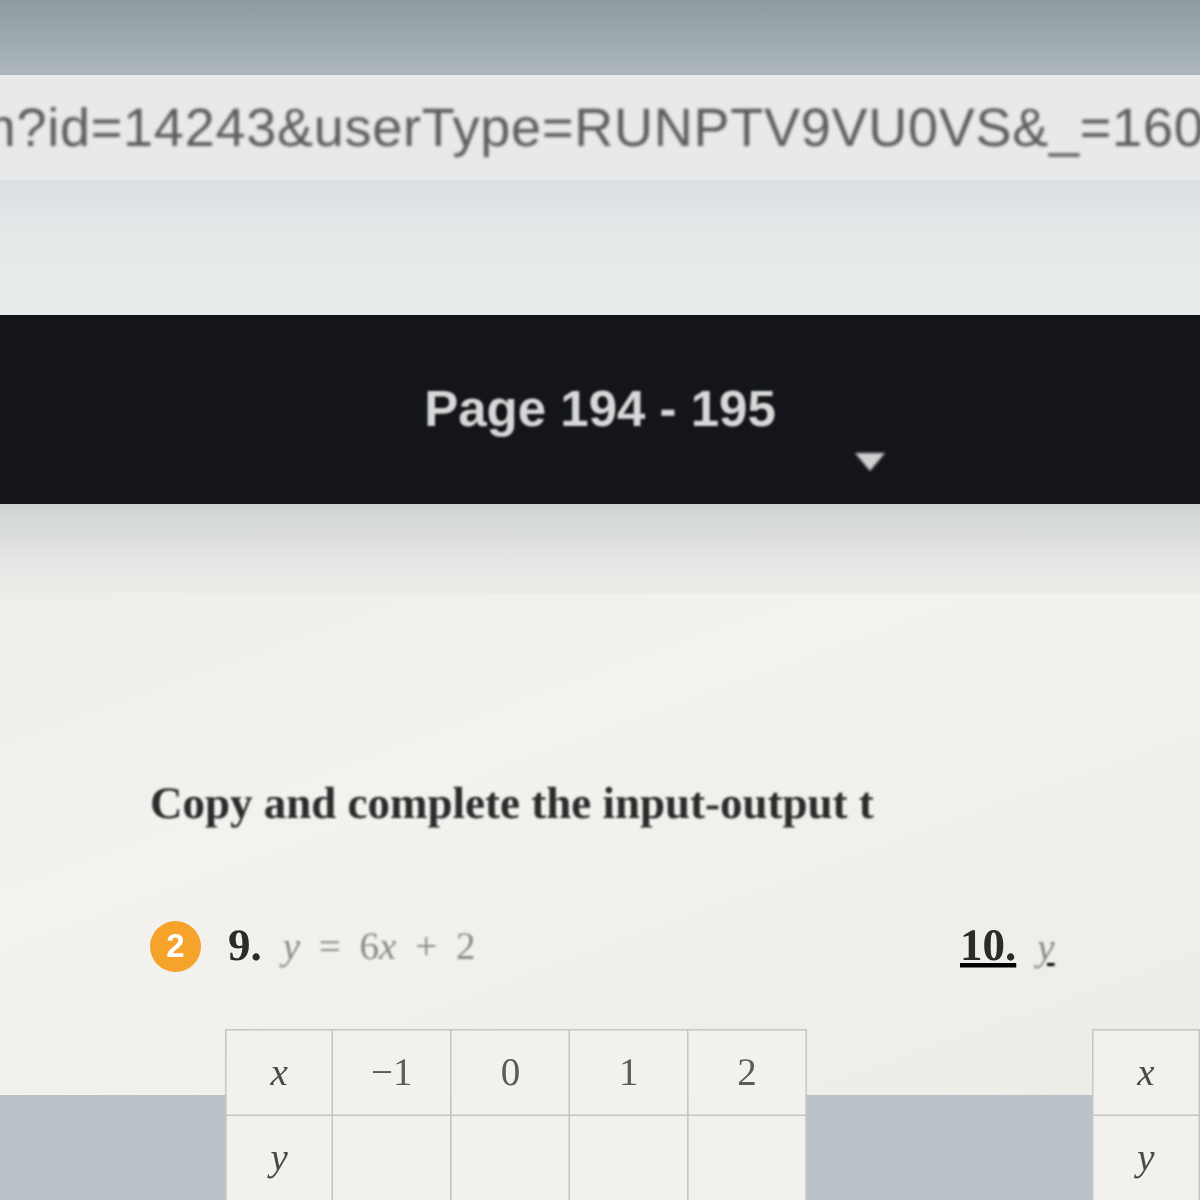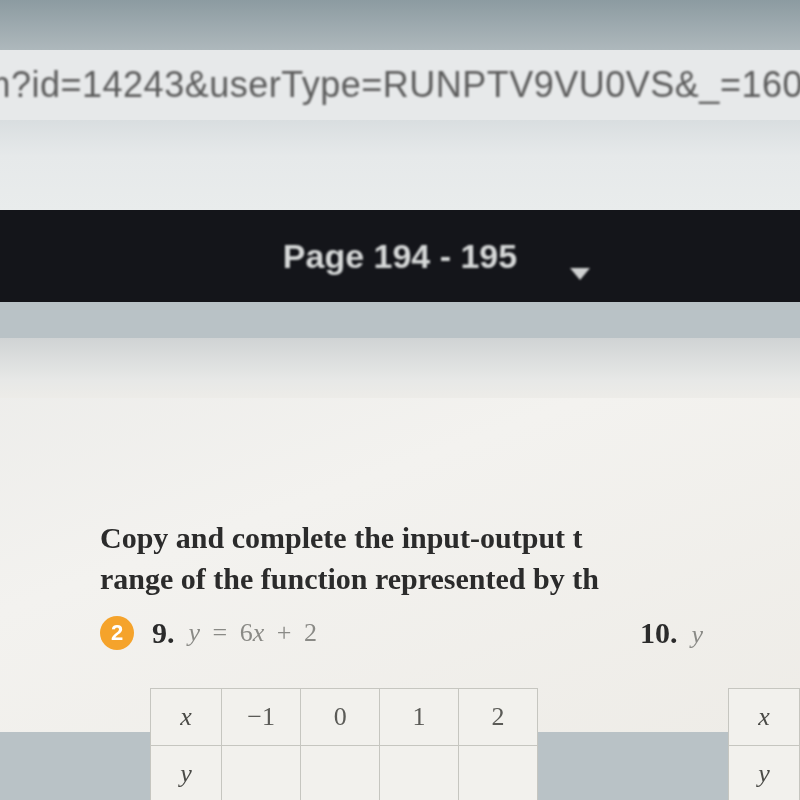--- a/index.html
+++ b/index.html
@@ -29,21 +29,21 @@
     white-space: nowrap;
     letter-spacing: 0.5px;
     margin-left: -30px;
     filter: blur(1.2px);
   }
   .spacer-1 {
     height: 90px;
     background: linear-gradient(#d9dee0 0%, #e6e9ea 40%, #e9ecec 100%);
   }
   .page-band {
-    height: 92px;
+    height: 126px;
     background: #14151a;
     display: flex;
     align-items: center;
     justify-content: center;
     position: relative;
   }
   .page-band span.label {
     color: #d7d9d9;
     font-size: 34px;
     font-weight: 600;
@@ -58,21 +58,20 @@
     border-left: 10px solid transparent;
     border-right: 10px solid transparent;
     border-top: 12px solid #cfd1d1;
     filter: blur(1px);
   }
   .paper {
     background: linear-gradient(160deg, #ececea 0%, #f3f2ef 40%, #eeece7 100%);
     height: 394px;
     position: relative;
     padding: 0 0 0 0;
-    margin-top: 36px;
   }
   .paper-shadow-top {
     height: 60px;
     background: linear-gradient(#d0d3d4, #e7e8e7 70%, #edece8);
   }
   .instruction {
     position: absolute;
     top: 180px;
     left: 100px;
     right: 0;
@@ -122,20 +121,21 @@
   }
   .equation .op {
     font-style: normal;
   }
   .problem10 {
     position: absolute;
     top: 278px;
     left: 640px;
     display: flex;
     align-items: baseline;
+    text-decoration: underline;
   }
   .tables {
     position: absolute;
     top: 350px;
     left: 150px;
     right: 0;
     display: flex;
   }
   table.io {
     border-collapse: collapse;
@@ -175,21 +175,20 @@
 <div class="page-band">
   <span class="label">Page 194 - 195</span>
   <span class="chevron"></span>
 </div>
 
 <div class="paper">
   <div class="paper-shadow-top"></div>
 
   <div class="instruction">
     <span>Copy and complete the input-output t</span><br>
-    <span>range of the function represented by th</span>
   </div>
 
   <div class="problem-row">
     <div class="badge">2</div>
     <span class="problem-num">9.</span>
     <span class="equation">
       <span>y</span>
       <span class="op" style="margin:0 6px;">=</span>
       <span class="op">6</span><span>x</span>
       <span class="op" style="margin:0 6px;">+</span>

